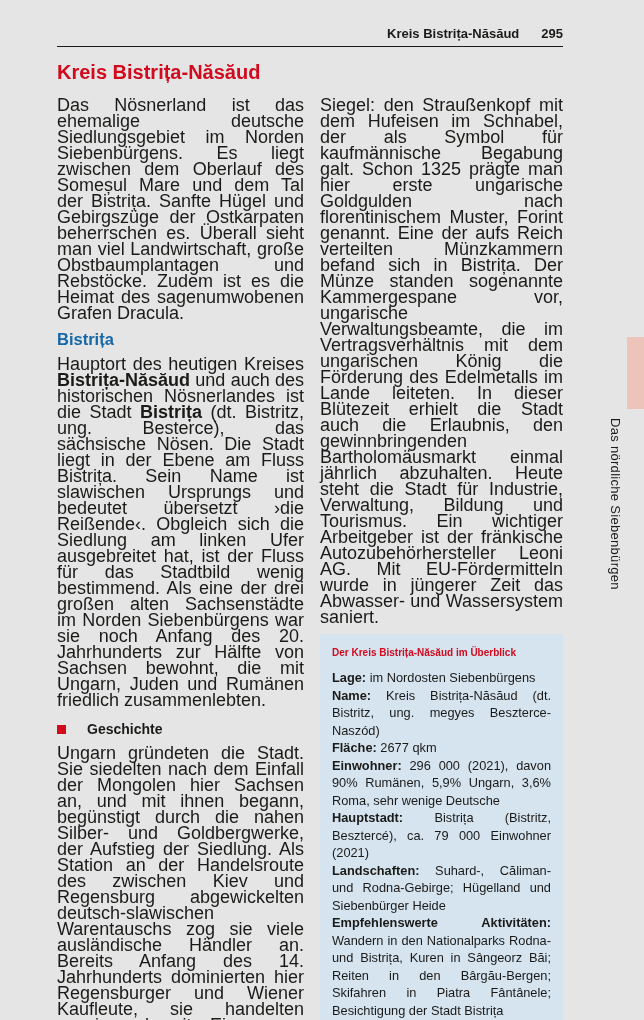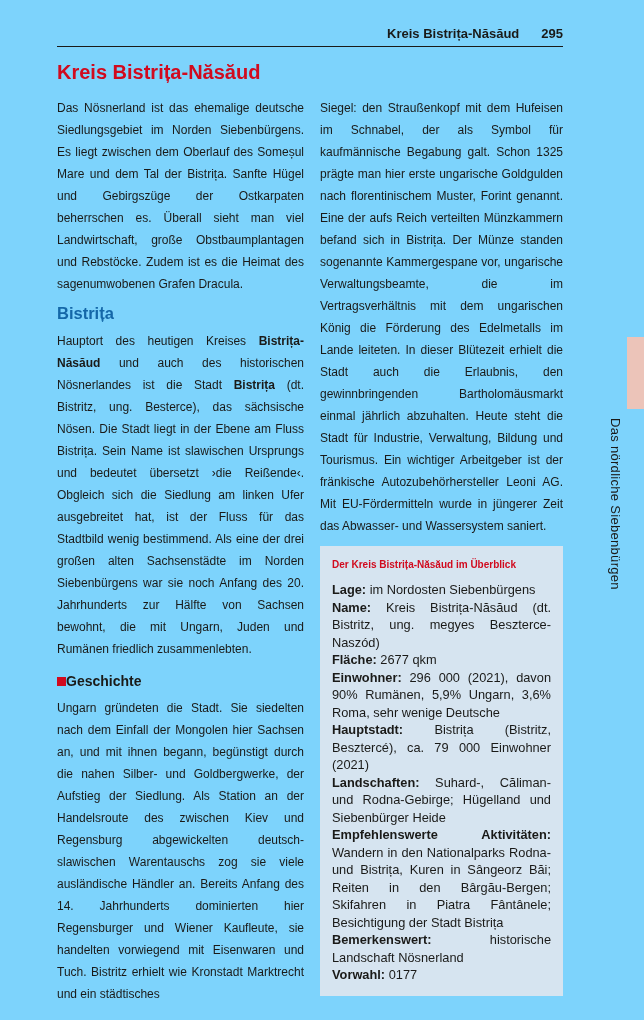--- a/index.html
+++ b/index.html
@@ -1,20 +1,20 @@
 <!DOCTYPE html>
 <html lang="de" style="--accent_red: #d10a1e; --heading_blue: #1467a8; --infobox_bg: #d6e4f0; --tab_pink: #ecc4b9; --text: #1a1a18;"><head>
   <meta charset="utf-8">
   <style>
     html, body { margin: 0; padding: 0; background: #ffffff; }
     .page {
       position: relative;
       width: 644px;
       height: 1020px;
-      background: #7dd3fc;
+      background: #e5e5e5;
       font-family: "Liberation Sans", "DejaVu Sans", sans-serif;
       color: var(--text, #1a1a18);
       overflow: hidden;
     }
     .content {
       position: absolute;
       left: 57px;
       top: 26px;
       width: 506px;
     }
@@ -34,39 +34,39 @@
     .main-title {
       color: var(--accent_red, #d10a1e);
       font-size: 20px;
       font-weight: bold;
       margin: 14px 0 13px 0;
     }
     .columns { display: flex; gap: 16px; }
     .col-left { width: 247px; }
     .col-right { width: 243px; }
     .body-text {
-      font-size: 12px;
-      line-height: 22px;
+      font-size: 18px;
+      line-height: 16px;
       text-align: justify;
       margin: 0 0 9px 0;
       hyphens: auto;
     }
     .section-heading {
       color: var(--heading_blue, #1467a8);
       font-size: 16.5px;
       font-weight: bold;
       margin: 5px 0 7px 0;
     }
     .subsection-heading {
       font-size: 14px;
       font-weight: bold;
       margin: 13px 0 8px 0;
       display: flex;
       align-items: center;
-      gap: 0;
+      gap: 21px;
     }
     .red-square {
       width: 9px;
       height: 9px;
       background: var(--accent_red, #d10a1e);
       display: inline-block;
       flex: 0 0 auto;
     }
     .infobox {
       background: var(--infobox_bg, #d6e4f0);

